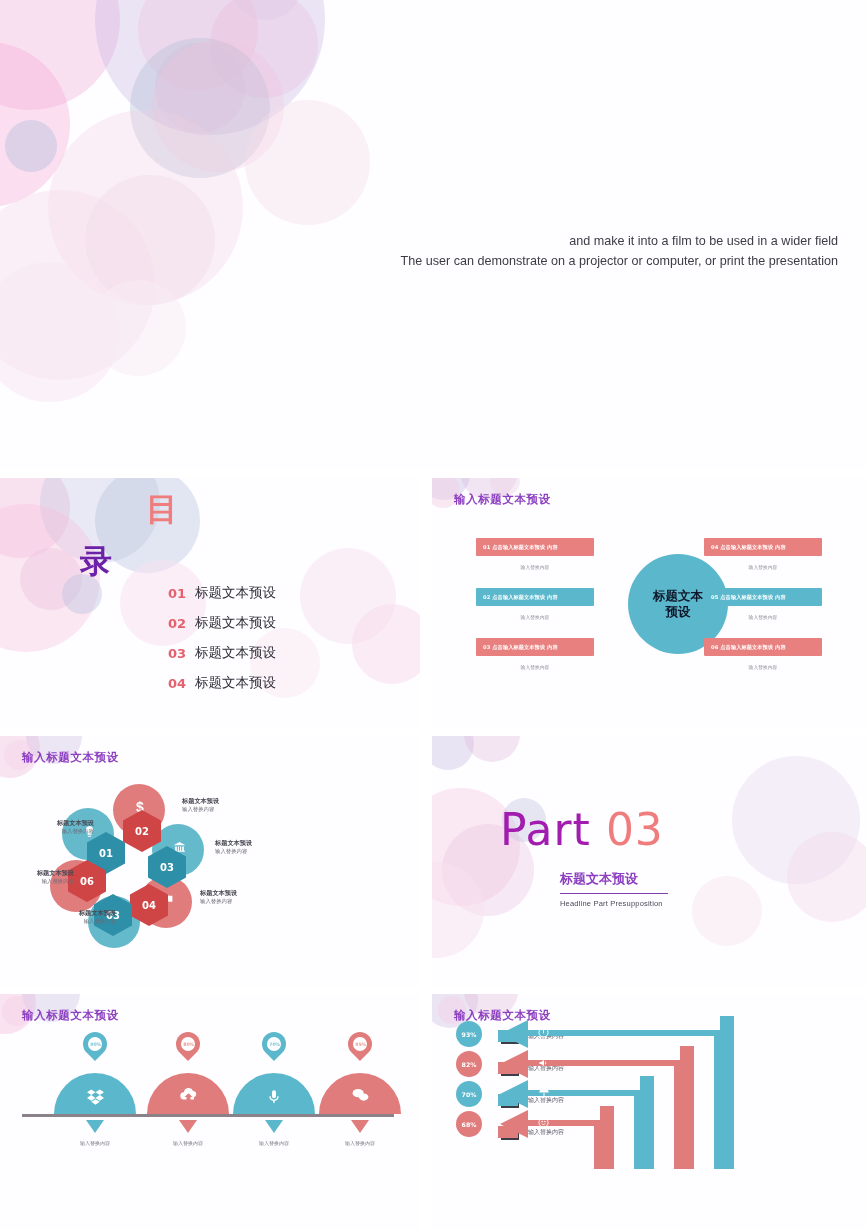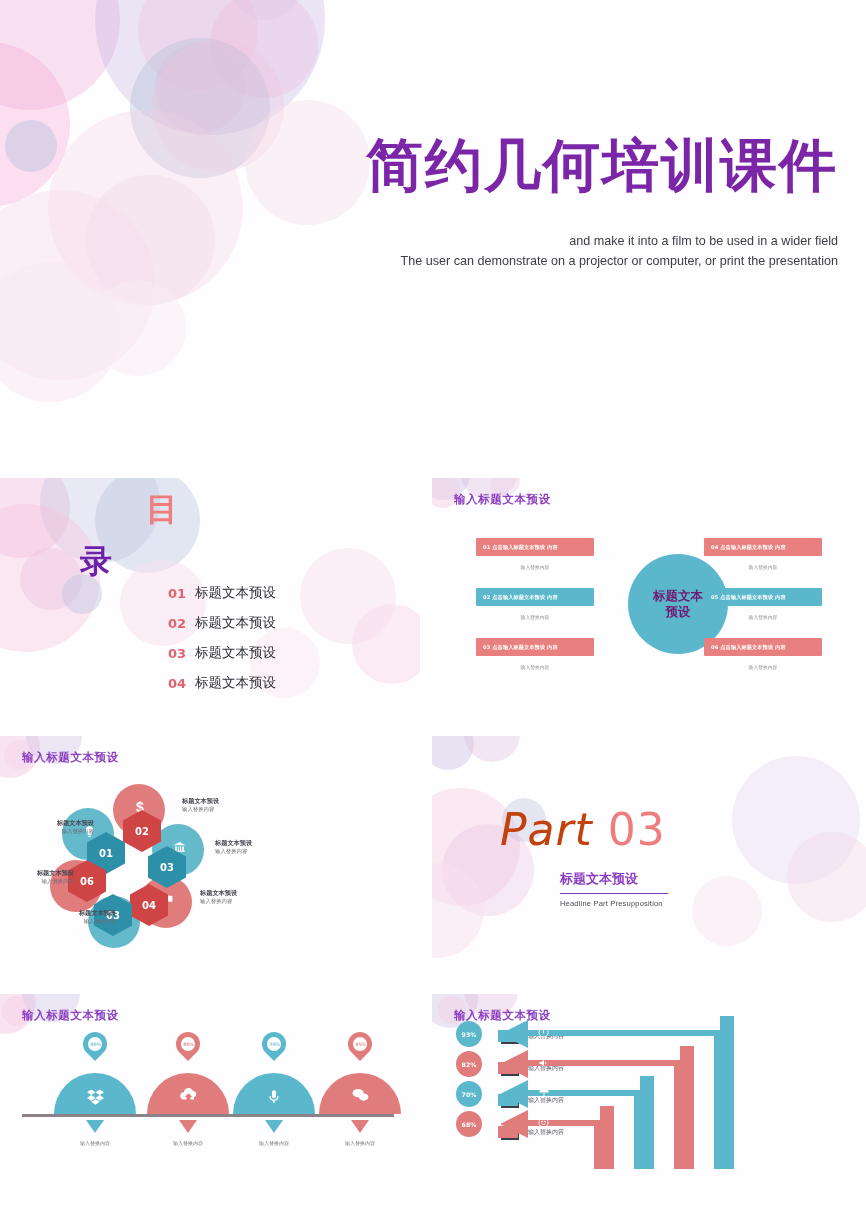--- a/index.html
+++ b/index.html
@@ -64,21 +64,21 @@
   }
   #slide-toc .toc-txt {
     font-size:13.5px; color:#2e2e38;
     font-family:"DejaVu Sans","Liberation Sans",sans-serif;
   }
 
   
   #slide-hub { left:432px; top:478px; width:434px; height:250px; }
   #slide-hub .hub-center {
     position:absolute; left:196px; top:76px; width:100px; height:100px;
-    border-radius:50%; background:#5bb8cc; color:#701a75;
+    border-radius:50%; background:#5bb8cc; color:#0f172a;
     display:flex; flex-direction:column; align-items:center; justify-content:center;
     font-size:12.5px; font-weight:700; line-height:1.3; text-align:center;
     font-family:"DejaVu Sans","Liberation Sans",sans-serif;
   }
   #slide-hub .bar {
     position:absolute; width:118px; height:18px; border-radius:1px;
     color:#fff; font-size:5.2px; font-weight:700; letter-spacing:.1px;
     display:flex; align-items:center; padding-left:7px;
     font-family:"DejaVu Sans","Liberation Sans",sans-serif;
   }
@@ -114,21 +114,21 @@
   }
   #slide-flower .flab b { display:block; font-size:6.2px; color:#4a4a55; font-weight:600; }
 
   
   #slide-part { left:432px; top:736px; width:434px; height:250px; }
   #slide-part .pt {
     position:absolute; left:68px; top:68px;
     font-size:44px; font-weight:400; letter-spacing:1px;
     font-family:"DejaVu Sans","Liberation Sans",sans-serif;
   }
-  #slide-part .pt .w { color:#c2410c;font-style:italic; }
+  #slide-part .pt .w { color:#a21caf; }
   #slide-part .pt .n { color:#ef7d7d; }
   #slide-part .psub {
     position:absolute; left:128px; top:134px;
     font-size:13px; color:#8c3fc0; font-weight:600;
     padding-bottom:5px; border-bottom:1.4px solid #7b3fb0; width:108px;
     font-family:"DejaVu Sans","Liberation Sans",sans-serif;
   }
   #slide-part .pen {
     position:absolute; left:128px; top:163px;
     font-size:7.5px; color:#4c4c57; letter-spacing:.2px;
@@ -223,21 +223,20 @@
     <div class="bub" style="left:155px;top:43px;width:90px;height:90px;background:rgba(205,190,222,.32);"></div>
     <div class="bub" style="left:152px;top:40px;width:132px;height:132px;background:rgba(243,196,220,.30);"></div>
     <div class="bub" style="left:48px;top:110px;width:195px;height:195px;background:rgba(243,207,226,.30);"></div>
     <div class="bub" style="left:85px;top:175px;width:130px;height:130px;background:rgba(240,216,232,.38);"></div>
     <div class="bub" style="left:-35px;top:190px;width:190px;height:190px;background:rgba(246,222,236,.46);"></div>
     <div class="bub" style="left:245px;top:100px;width:125px;height:125px;background:rgba(246,222,236,.40);"></div>
     <div class="bub" style="left:230px;top:-52px;width:72px;height:72px;background:rgba(224,200,228,.34);"></div>
     <div class="bub" style="left:-20px;top:262px;width:140px;height:140px;background:rgba(248,232,242,.55);"></div>
     <div class="bub" style="left:90px;top:280px;width:96px;height:96px;background:rgba(248,236,244,.5);"></div>
 
-    <div class="title-main">简约几何培训课件</div>
     <div class="subtitle">
       <div>and make it into a film to be used in a wider field</div>
       <div>The user can demonstrate on a projector or computer, or print the presentation</div>
     </div>
   </div>
 
   <div class="slide" id="slide-toc">
     <div class="bub" style="left:-30px;top:-20px;width:100px;height:100px;background:rgba(240,172,210,.34);"></div>
     <div class="bub" style="left:40px;top:-35px;width:120px;height:120px;background:rgba(190,192,222,.34);"></div>
     <div class="bub" style="left:-48px;top:26px;width:148px;height:148px;background:rgba(246,188,218,.34);"></div>

